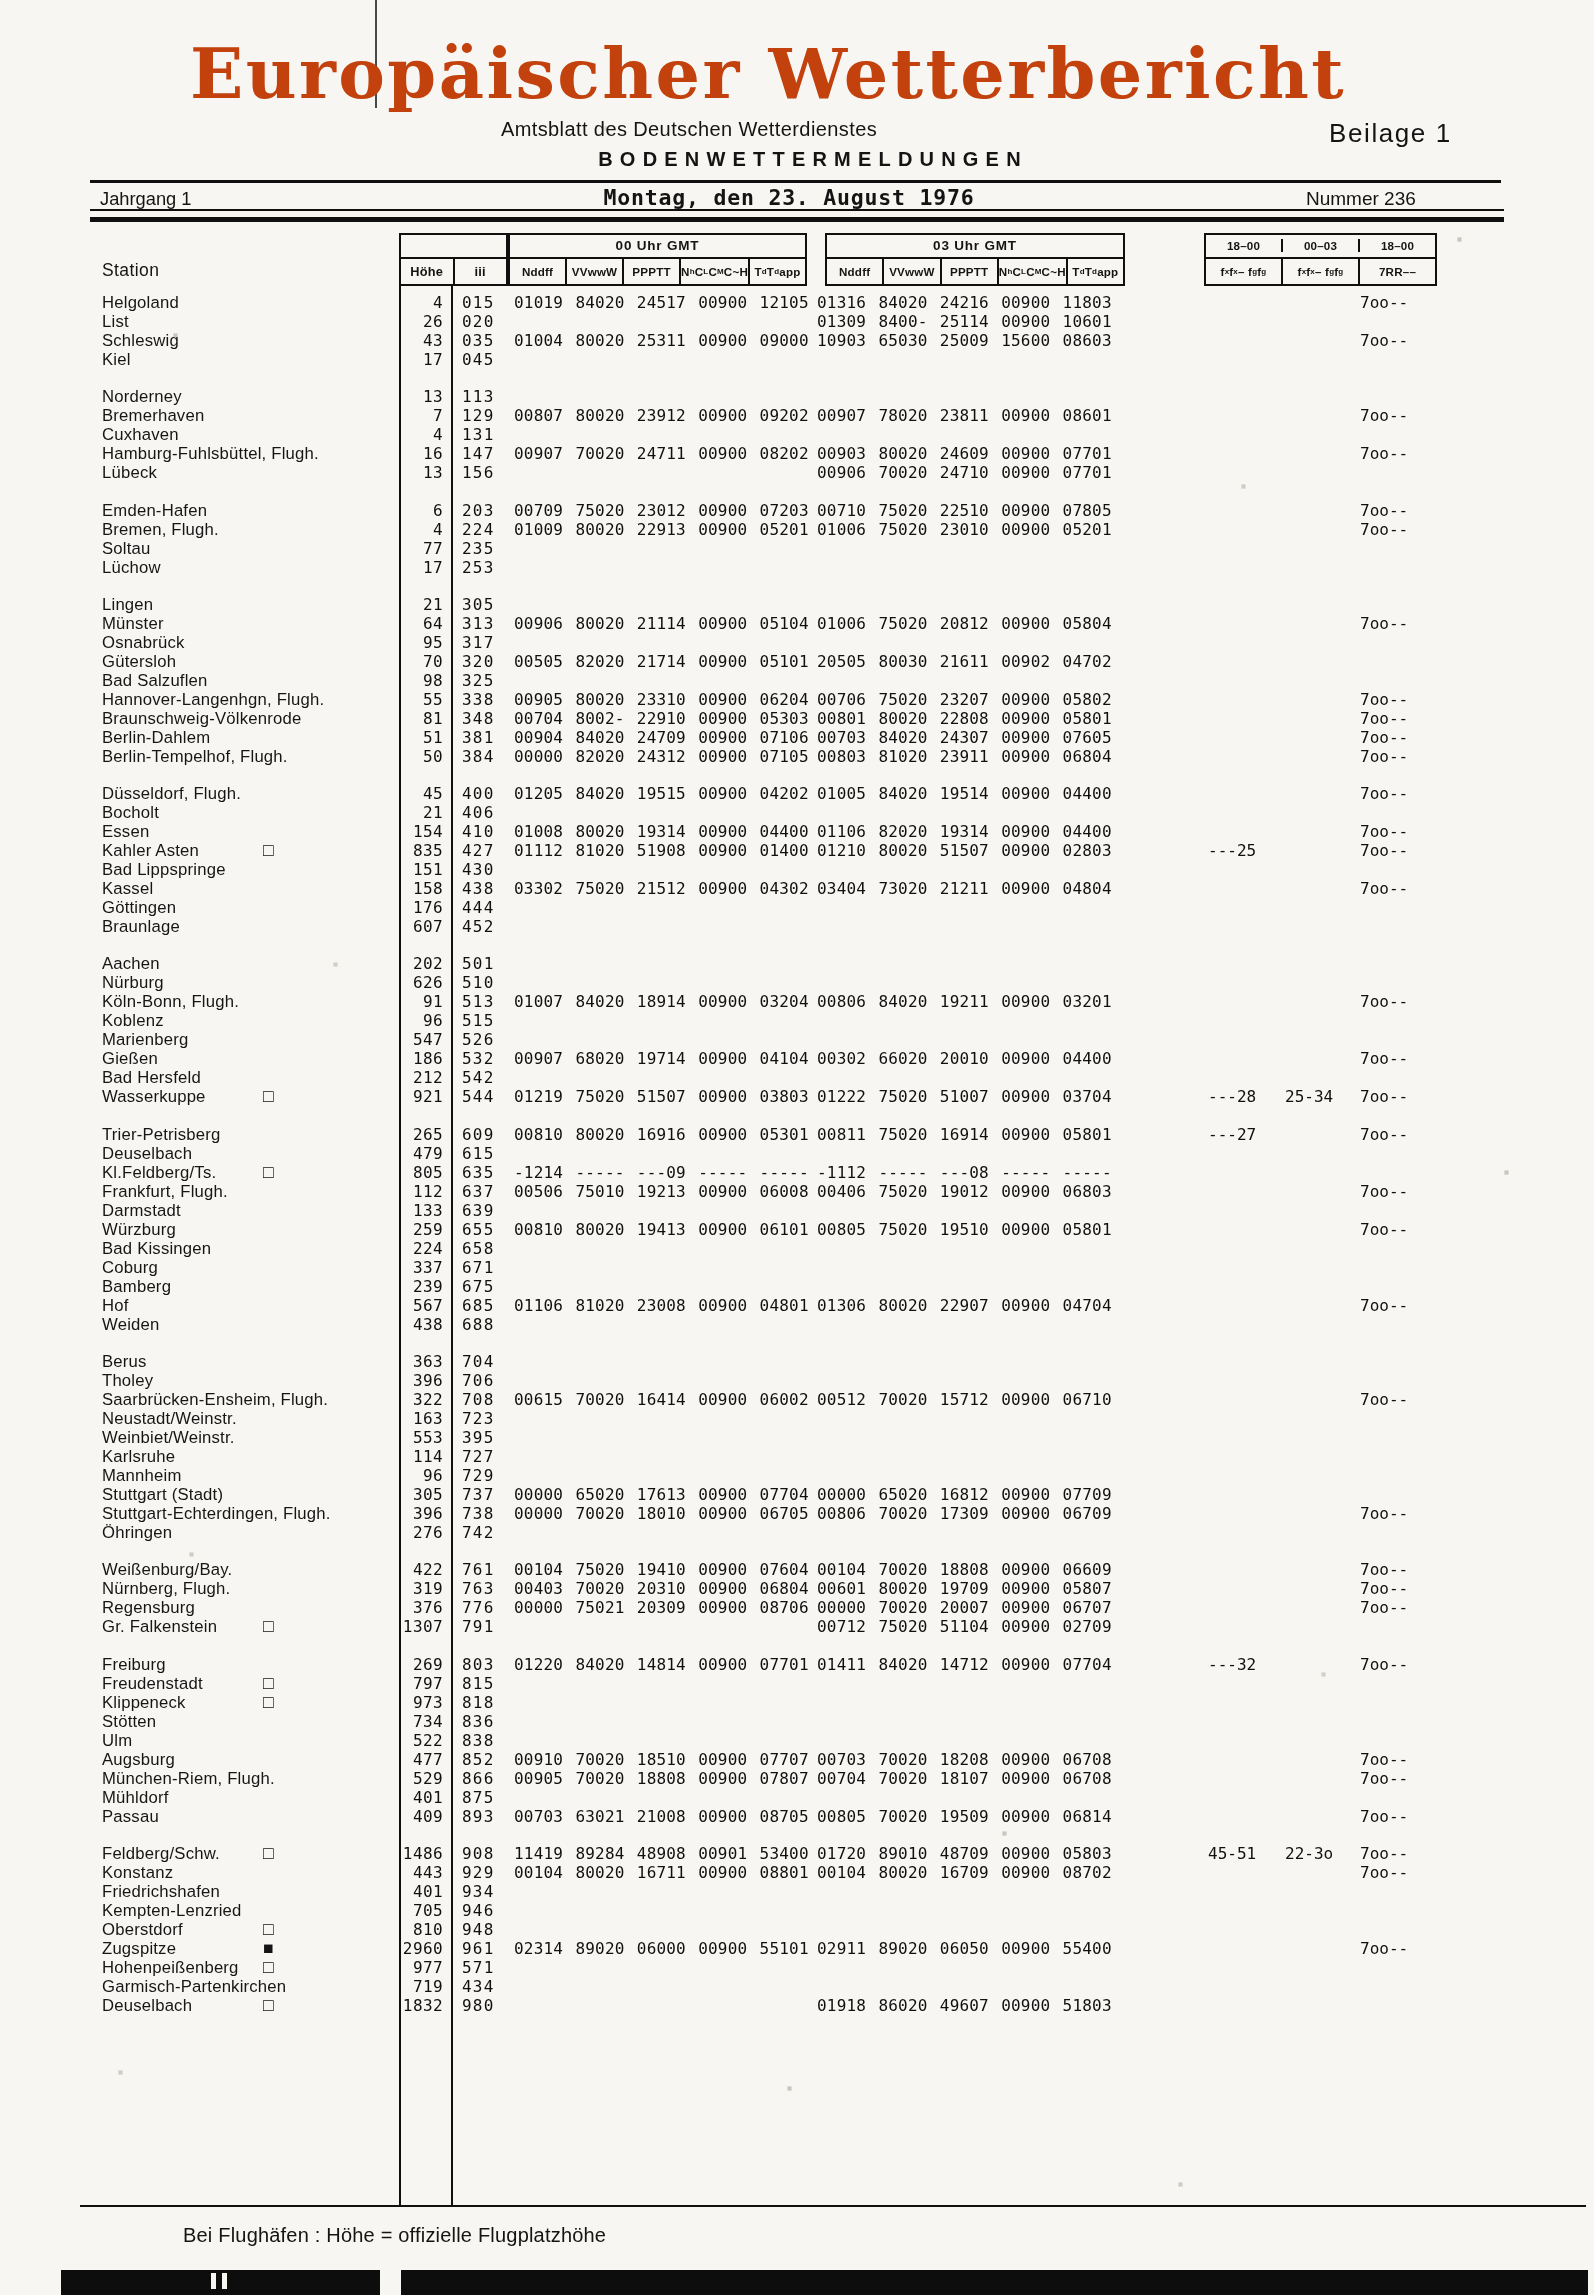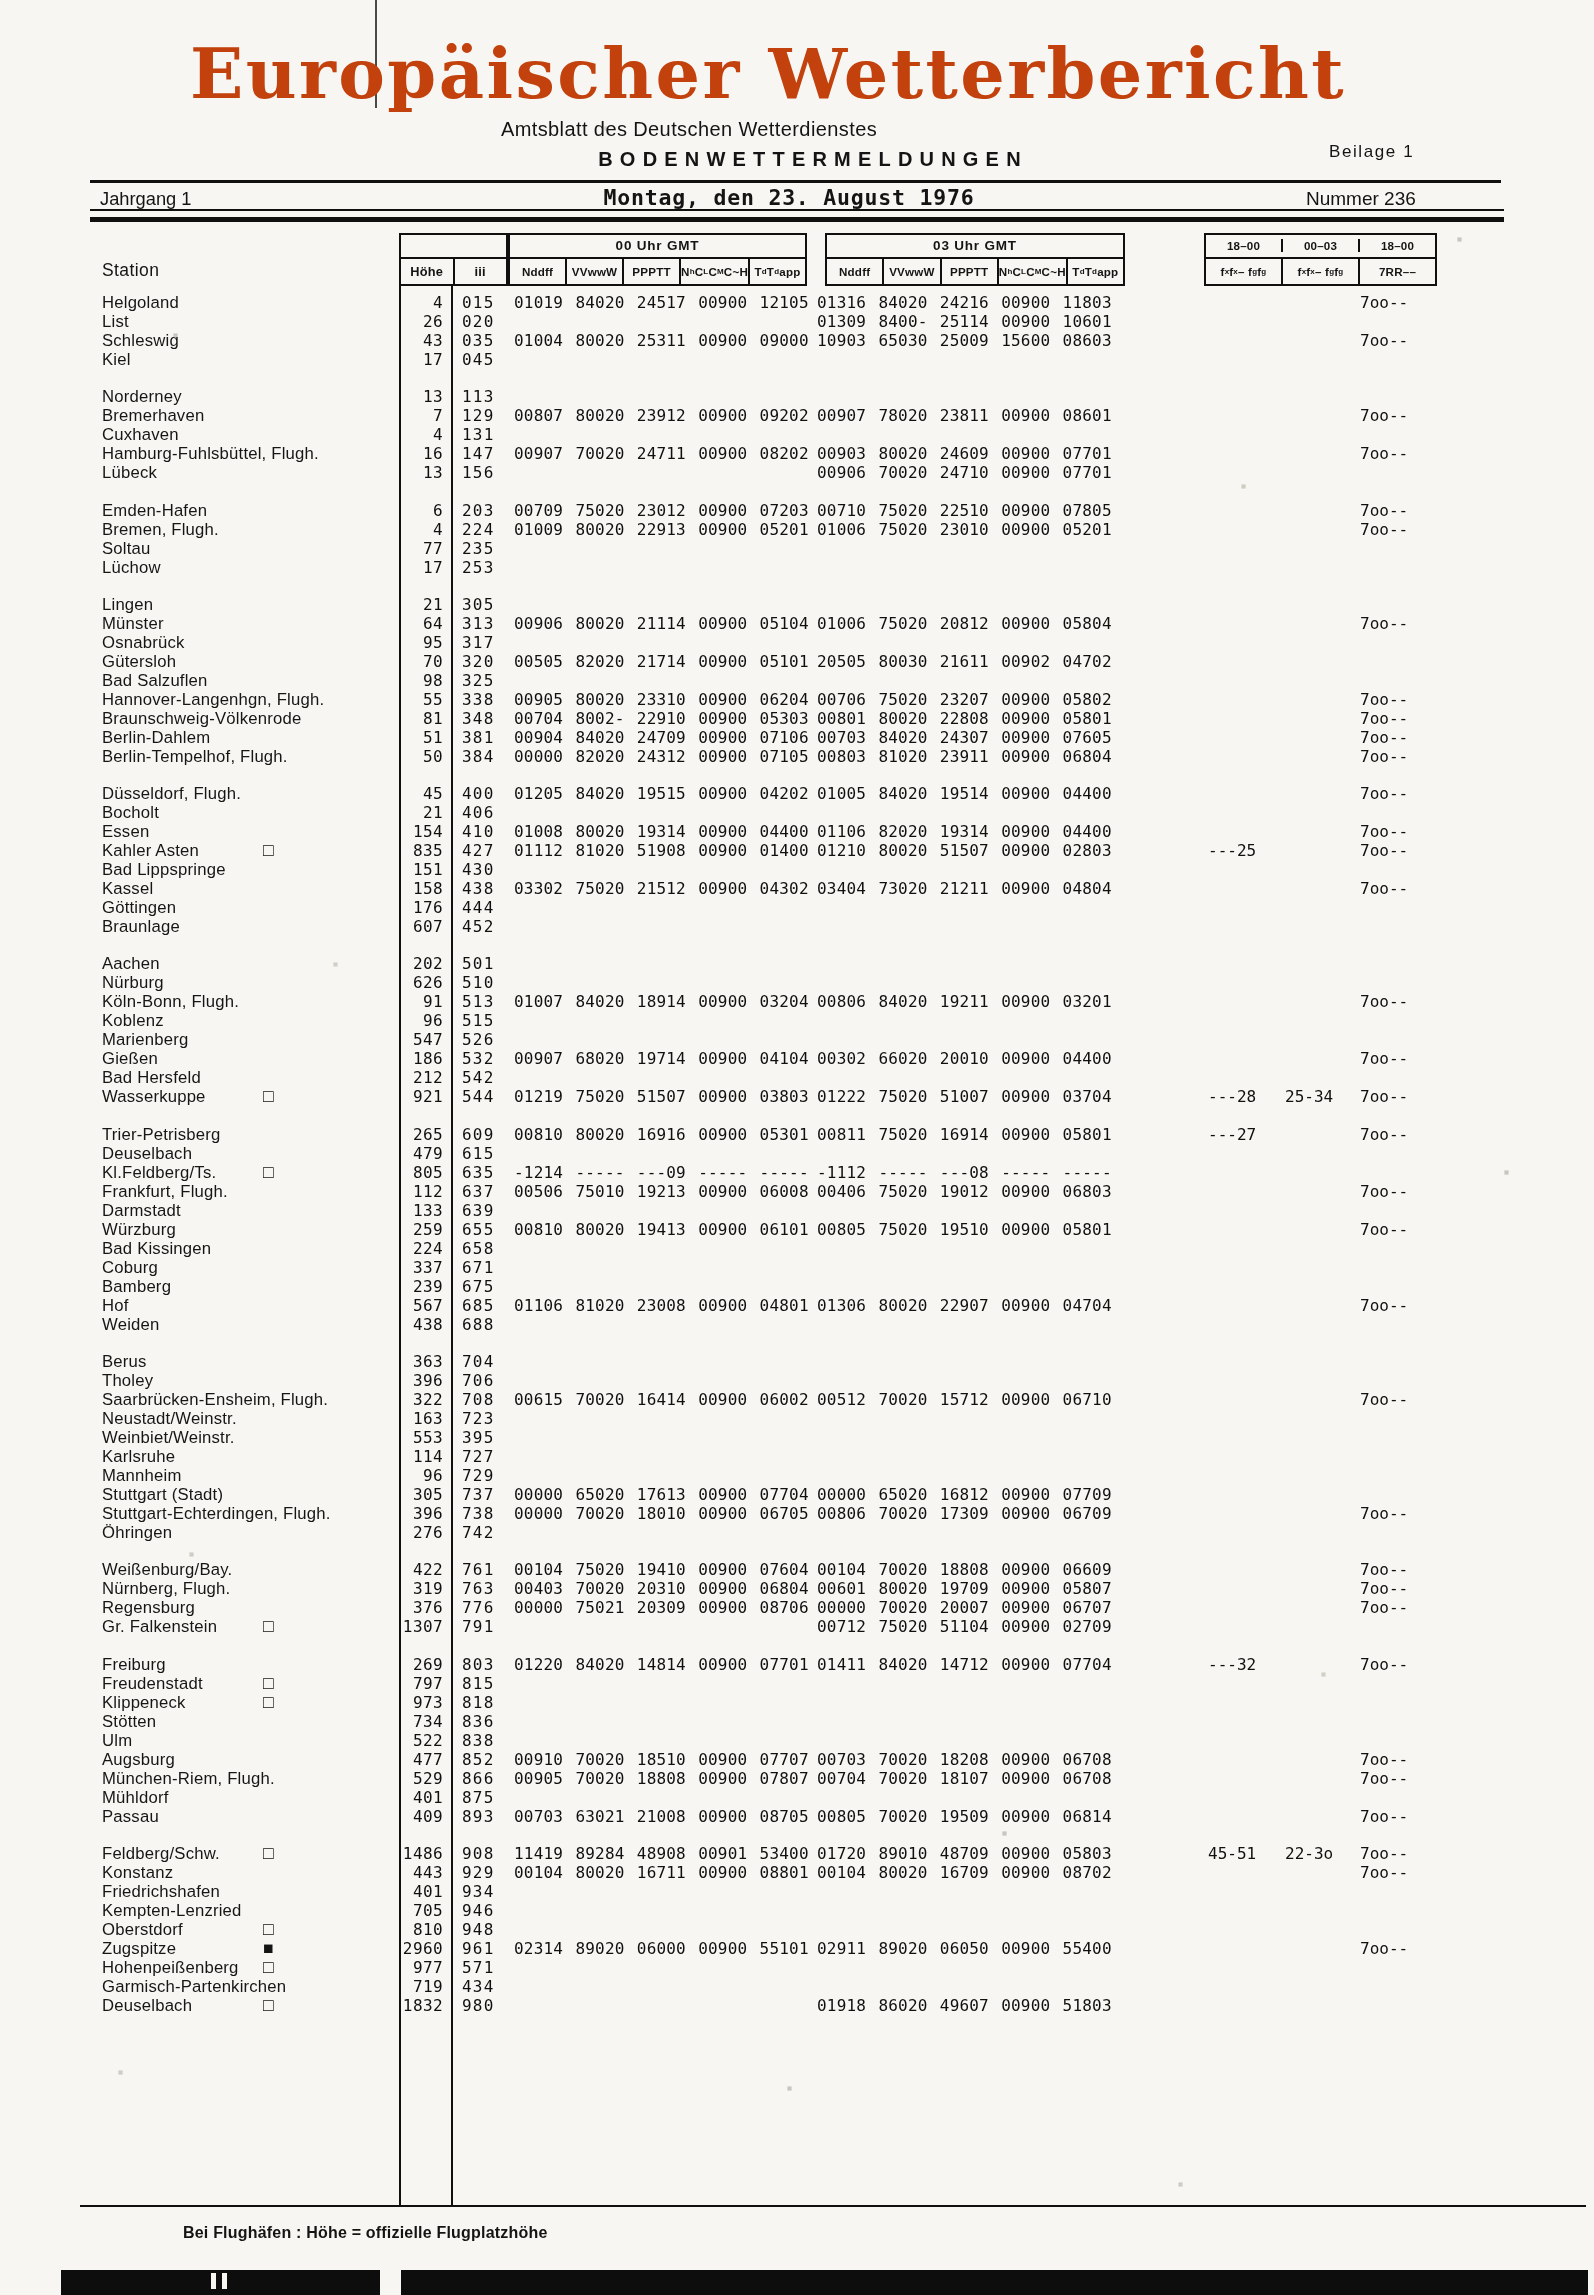--- a/index.html
+++ b/index.html
@@ -10,21 +10,21 @@
   }
   .abs{position:absolute;}
   .ctr{transform:translateX(-50%); white-space:nowrap;}
 
   
   .title{
     top:32px; left:768px; font-family:"DejaVu Serif", serif;
     font-weight:bold; font-size:70px; letter-spacing:2.4px; color:#c2410c;
   }
   .subtitle{ top:118px; left:689px; font-weight:normal; font-size:20px; letter-spacing:0.4px;text-align:center;}
-  .supplement{ top:118px; left:1329px; font-size:17px; letter-spacing:1.6px;margin-top:24px;}
+  .supplement{ top:118px; left:1329px; font-size:26px; letter-spacing:1.6px;}
   .section{ top:148px; left:813px; font-size:20px; font-weight:bold; letter-spacing:7.2px;}
 
   .rule{ background:#101010;}
   .rule-a{ top:180px; left:90px; width:1411px; height:3.2px;}
   .rule-b{ top:209px; left:90px; width:1414px; height:1.6px;}
   .rule-c{ top:217px; left:90px; width:1414px; height:4.8px;}
   .rule-bottom{ top:2205px; left:80px; width:1506px; height:2.4px;}
 
   .volume{ top:188px; left:100px; font-size:18.3px;}
   .dateline{ top:185px; left:789px; font-family:"DejaVu Sans Mono", monospace; font-weight:bold; font-size:21.5px; letter-spacing:0.8px;}
@@ -62,21 +62,21 @@
   .r-sym{ left:263px; font-size:17.5px; top:-0.8px;}
   .r-h{ left:397px; width:46px; text-align:right; letter-spacing:0.4px;}
   .r-iii{ left:462px; letter-spacing:1.2px;}
   .r-g00{ left:514px; letter-spacing:0.2px; word-spacing:2.4px;}
   .r-g03{ left:817px; letter-spacing:0.2px; word-spacing:2.4px;}
   .r-c18{ left:1208px;}
   .r-c00{ left:1285px;}
   .r-rr{ left:1360px;}
 
   
-  .footnote{ top:2224px; left:183px; font-size:16px; font-weight:bold; letter-spacing:0.2px;text-align:center;}
+  .footnote{ top:2224px; left:183px; font-size:20px; font-weight:normal; letter-spacing:0.2px;text-align:center;}
   .scanband{ top:2270px; left:61px; width:1527px; height:25.5px; background:#0d0d0d;}
   .scanband .slit1{ position:absolute; left:319px; top:0; width:21px; height:25.5px; background:#f7f6f2;}
   .scanband .slit2{ position:absolute; left:150px; top:3.2px; width:4.8px; height:16px; background:#f7f6f2;}
   .scanband .slit3{ position:absolute; left:161px; top:3.2px; width:4.8px; height:16px; background:#f7f6f2;}
   .foldline{ top:0; left:375px; width:2.4px; height:108px; background:#2a2a2a; opacity:0.85;}
   .speckles{ top:0; left:0; width:0.8px; height:0.8px;
     box-shadow: 175px 335px 0 1.6px #c9c6be, 1243px 486px 0 1.6px #cfccc4, 1459px 239px 0 1.6px #c9c6be,
       335px 964px 0 1.6px #d2cfc7, 1506px 1172px 0 1.6px #c9c6be, 191px 1554px 0 1.6px #cfccc4,
       1323px 1674px 0 1.6px #d2cfc7, 789px 2088px 0 1.6px #c9c6be, 1180px 2184px 0 1.6px #cfccc4,
       606px 128px 0 1.6px #d2cfc7, 1004px 1833px 0 1.6px #c9c6be, 120px 2072px 0 1.6px #cfccc4;}

